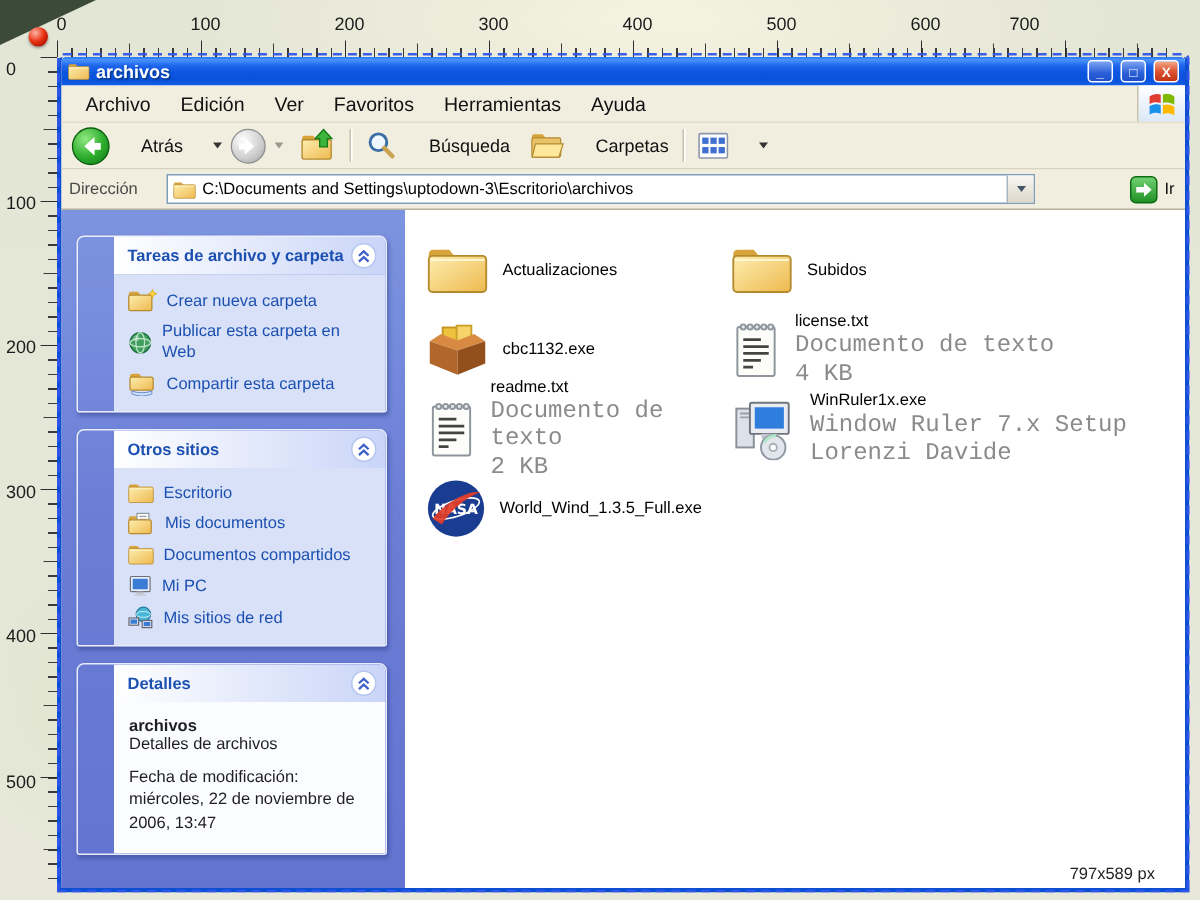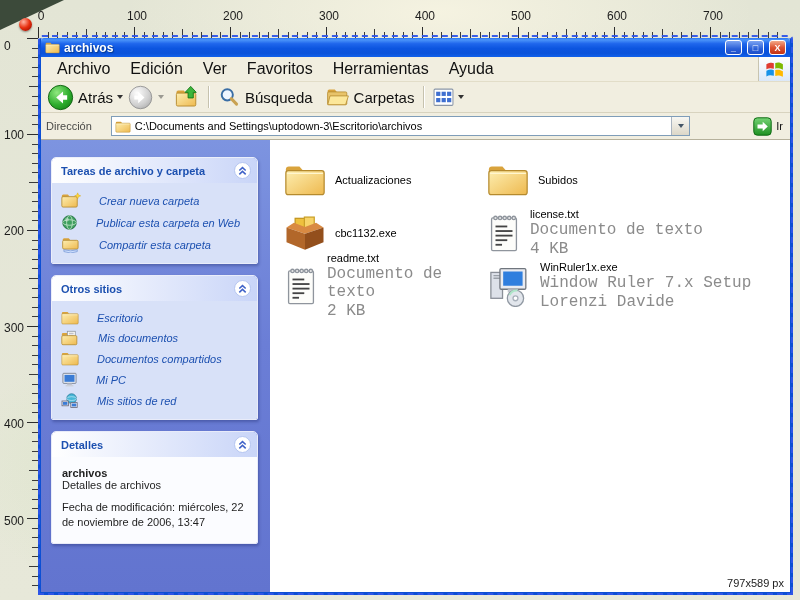--- a/index.html
+++ b/index.html
@@ -37,65 +37,65 @@
     border-radius:3px 3px 0 0;
     background:linear-gradient(180deg,#2a74f0 0%,#4a94fa 10%,#1f66ec 30%,#0c55e0 55%,#0a52da 80%,#1160ea 100%);}
   .title-text{color:#fff;font-weight:bold;font-size:12px;text-shadow:1px 1px 1px #073a8e;flex:1;}
   .wbtn{width:17px;height:15px;border-radius:3px;border:1px solid #fff;box-sizing:border-box;
     display:flex;align-items:center;justify-content:center;color:#fff;font-size:9px;font-weight:bold;
     background:linear-gradient(#7da4f2,#2a5fd8 60%,#1e4fc8);margin-left:1px;}
   .wbtn.close{background:linear-gradient(#f4a988,#dd5433 50%,#c23314);}
   
   .menubar{height:24px;flex:0 0 24px;display:flex;align-items:center;padding-left:6px;
     background:#f1eee0;border-bottom:1px solid #e2ddc8;position:relative;}
-  .menu-item{font-size:16px;color:#111;padding:3px 10px;}
+  .menu-item{font-size:13px;color:#111;padding:3px 10px;}
   .throbber{position:absolute;right:0;top:0;width:31px;height:24px;border-left:1px solid #c8c4b0;
     background:linear-gradient(#ffffff,#dce8f8);display:flex;align-items:center;justify-content:center;}
   
   .toolbar{height:30px;flex:0 0 30px;display:flex;align-items:center;gap:5px;padding:0 6px;
     background:#f1eee0;border-bottom:1px solid #d8d3bf;}
-  .tbtn{display:flex;align-items:center;gap:4px;font-size:15px;color:#111;}
+  .tbtn{display:flex;align-items:center;gap:20px;font-size:12px;color:#111;}
   .sep{width:1px;height:22px;background:#c6c2ae;box-shadow:1px 0 0 #fff;margin:0 4px;}
   .caret{width:0;height:0;border-left:3px solid transparent;border-right:3px solid transparent;
     border-top:4px solid #333;}
   
   .addressbar{height:26px;flex:0 0 26px;display:flex;align-items:center;gap:19px;padding:0 5px;
     background:#f1eee0;border-bottom:1px solid #b6b19c;}
   .addr-label{font-size:11px;color:#4a4a48;}
   .combo{flex:1;height:20px;background:#fff;border:1px solid #7f9db9;display:flex;align-items:center;
     gap:4px;padding-left:3px;box-sizing:border-box;}
   .combo-path{flex:1;font-size:11px;color:#000;white-space:nowrap;overflow:hidden;}
   .dd-btn{width:17px;height:18px;background:linear-gradient(#f8f7f3,#dcd7c8);border-left:1px solid #aab4c0;
     display:flex;align-items:center;justify-content:center;}
   .go-group{display:flex;align-items:center;gap:4px;font-size:11px;color:#111;padding-right:2px;margin-left:44px;}
   
   .content{flex:1;display:flex;min-height:0;}
   .sidebar{width:229px;flex:0 0 229px;box-sizing:border-box;padding:17px 12px 0 10px;
     background:linear-gradient(180deg,#7d94e0,#6b7ed6 45%,#6274cf);}
   .panel{border-radius:5px 5px 2px 2px;overflow:hidden;margin-bottom:11px;
-    border:1px solid rgba(255,255,255,.85);box-shadow:1px 2px 3px rgba(10,20,80,.3);}
+    border:1px solid rgba(255,255,255,.85);box-shadow:1px 2px 3px rgba(10,20,80,.3);padding-left:24px;}
   .panel-hd{height:25px;display:flex;align-items:center;justify-content:space-between;padding:0 6px 0 9px;
     background:linear-gradient(90deg,#ffffff,#c9d5f8);font-size:11px;font-weight:bold;color:#1c50b0;}
   .chev-btn{width:17px;height:17px;border-radius:50%;background:#fff;border:1px solid #b4c5f0;
     box-sizing:border-box;display:flex;align-items:center;justify-content:center;}
   .panel-bd{background:#d8e1f8;padding:9px 8px 10px 9px;display:flex;flex-direction:column;gap:5px;}
-  .s-item{display:flex;align-items:center;gap:18px;font-size:11px;color:#1c50b0;line-height:14px;font-style:italic;}
+  .s-item{display:flex;align-items:center;gap:6px;font-size:11px;color:#1c50b0;line-height:14px;}
   .panel-bd.details{background:#fbfcff;color:#1f1f1f;font-size:11px;gap:0;padding:10px 10px 12px 10px;}
   .d-name{font-weight:bold;}
   .d-type{margin-bottom:9px;}
   .d-mod{line-height:1.4;}
   
   .filearea{flex:1;background:#fff;position:relative;}
   .filegrid{position:absolute;inset:0;padding:13px 0 0 14px;display:grid;
     grid-template-columns:203px auto;grid-auto-rows:53px;}
   .fitem{display:flex;align-items:center;gap:9px;}
   .ftext{display:flex;flex-direction:column;gap:1px;}
   .fname{font-size:11px;color:#000;}
   .fline{font-size:16px;color:#8b8b8b;font-family:Liberation Mono, monospace;}
-  .size-label{position:absolute;right:6px;bottom:3px;font-size:11px;color:#222;}
+  .size-label{position:absolute;right:20px;bottom:3px;font-size:11px;color:#222;}
   .ic{display:block;flex:0 0 auto;}
 </style>
 </head>
 <body>
 
 <svg width="0" height="0" style="position:absolute" aria-hidden="true">
 <defs>
   <linearGradient id="gf" x1="0" y1="0" x2="1" y2="1">
     <stop offset="0" stop-color="#fdeeb0"></stop>
         <stop offset="1" stop-color="#eeb94f"></stop>
@@ -263,21 +263,21 @@
   <div class="corner-tri"></div>
   <div class="red-ball"></div>
 
   <span class="hnum" style="left:41px">0</span>
   <span class="hnum" style="left:137px">100</span>
   <span class="hnum" style="left:233px">200</span>
   <span class="hnum" style="left:329px">300</span>
   <span class="hnum" style="left:425px">400</span>
   <span class="hnum" style="left:521px">500</span>
   <span class="hnum" style="left:617px">600</span>
-  <span class="hnum" style="left:713px">700</span>
+  <span class="hnum" style="left:683px">700</span>
   <div class="hticks minor"></div>
   <div class="hticks mid"></div>
   <div class="hticks major"></div>
 
   <span class="vnum" style="top:46px">0</span>
   <span class="vnum" style="top:135px">100</span>
   <span class="vnum" style="top:231px">200</span>
   <span class="vnum" style="top:328px">300</span>
   <span class="vnum" style="top:424px">400</span>
   <span class="vnum" style="top:521px">500</span>
@@ -530,20 +530,28 @@
                 <use href="#sy-setup"></use>
               </svg>
             <div class="ftext">
               <span class="fname">WinRuler1x.exe</span>
               <span class="fline">Window Ruler 7.x Setup</span>
               <span class="fline">Lorenzi Davide</span>
             </div>
           </div>
 
 
+          <div class="fitem">
+            <svg class="ic" width="40" height="40">
+                <use href="#sy-nasa"></use>
+              </svg>
+            <div class="ftext">
+                <span class="fname">World_Wind_1.3.5_Full.exe</span>
+              </div>
+          </div>
 
         </div>
         <span class="size-label">797x589 px</span>
       </div>
 
     </div>
   </div>
 </div>
 
 </body></html>

